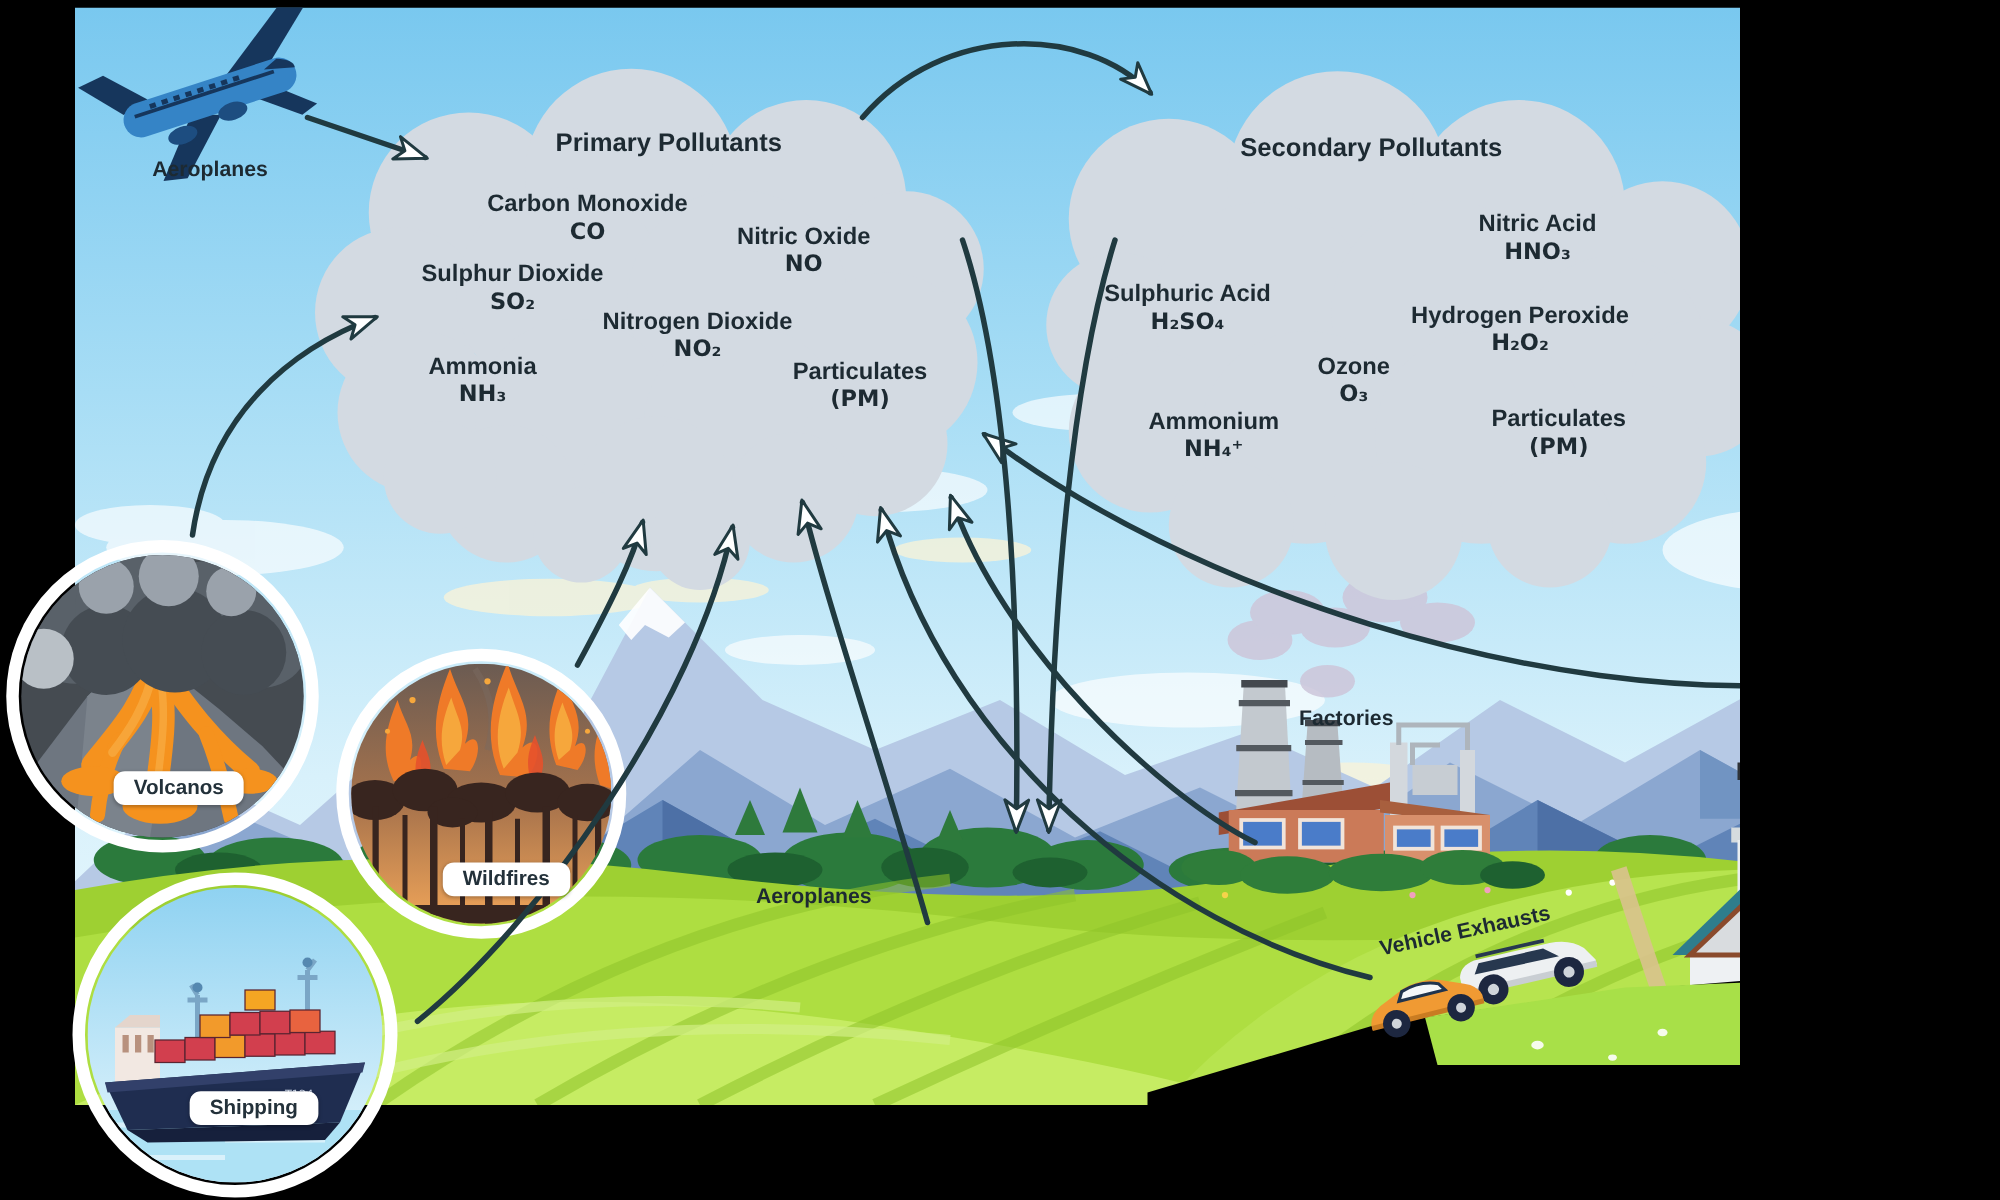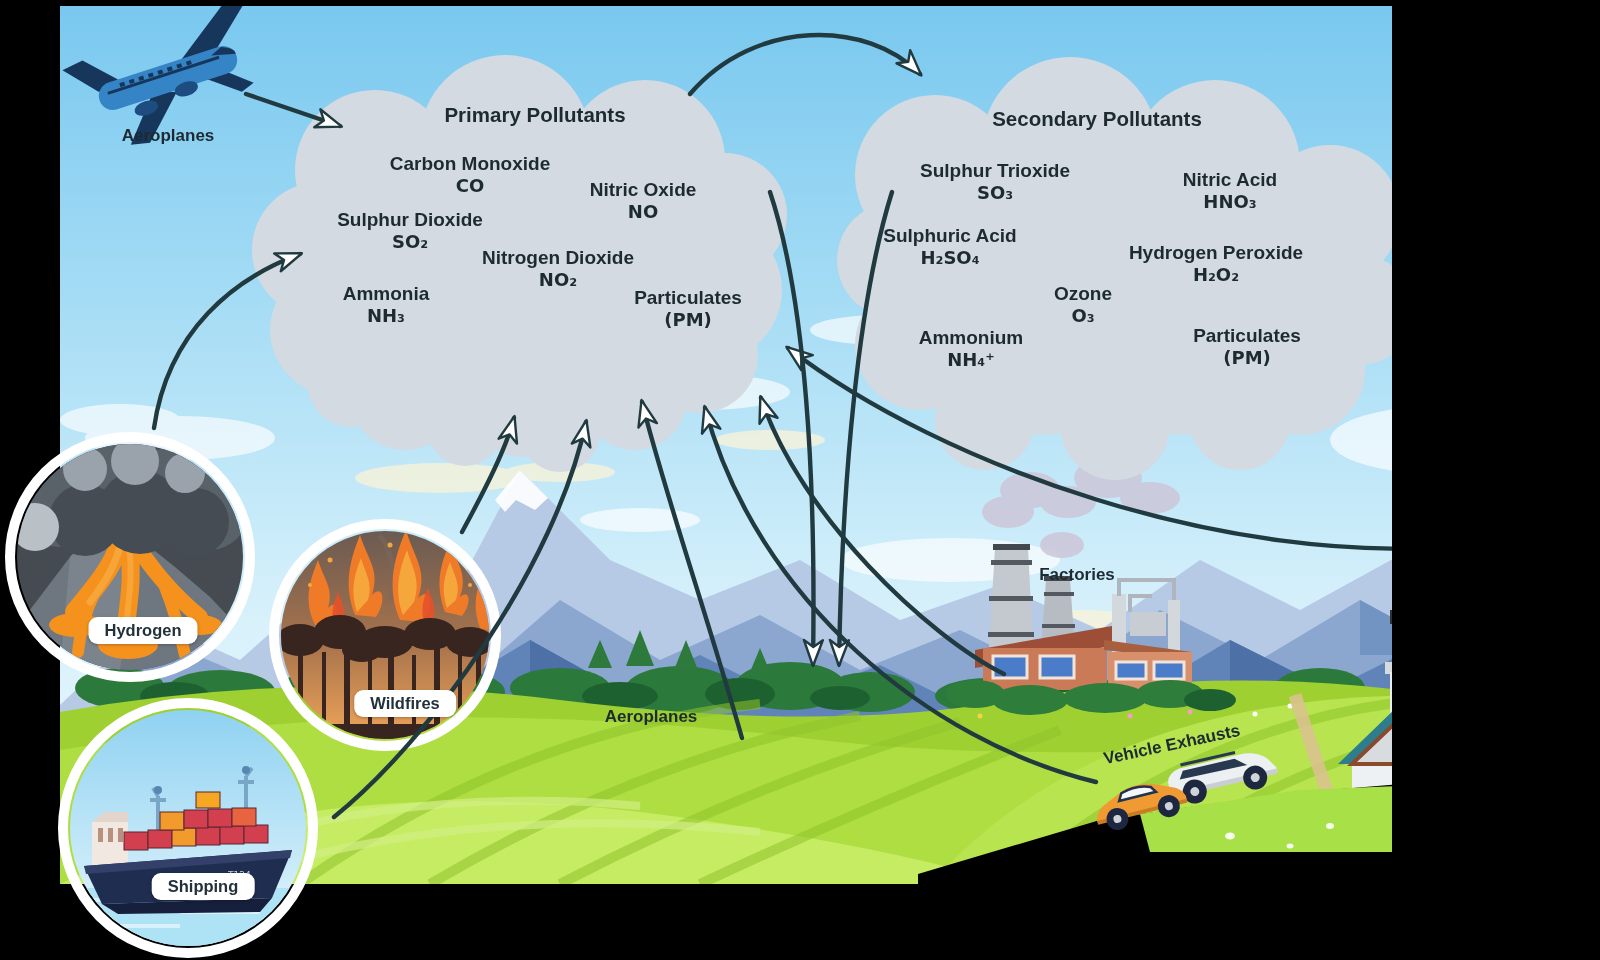--- a/index.html
+++ b/index.html
@@ -517,24 +517,20 @@
 </div>
 <div class="entry" style="left:386px;top:283px">
   <div class="ename">Ammonia</div>
   <div class="eform">NH₃</div>
 </div>
 <div class="entry" style="left:688px;top:287px">
   <div class="ename">Particulates</div>
   <div class="eform">(PM)</div>
 </div>
 
-<div class="entry" style="left:995px;top:160px">
-  <div class="ename">Sulphur Trioxide</div>
-  <div class="eform">SO₃</div>
-</div>
 <div class="entry" style="left:1230px;top:169px">
   <div class="ename">Nitric Acid</div>
   <div class="eform">HNO₃</div>
 </div>
 <div class="entry" style="left:950px;top:225px">
   <div class="ename">Sulphuric Acid</div>
   <div class="eform">H₂SO₄</div>
 </div>
 <div class="entry" style="left:1216px;top:242px">
   <div class="ename">Hydrogen Peroxide</div>
@@ -554,17 +550,17 @@
 </div>
 
 <div class="lbl srclbl" style="left:168px;top:126px">Aeroplanes</div>
 <div class="lbl srclbl" style="left:651px;top:707px">Aeroplanes</div>
 <div class="lbl srclbl" style="left:1077px;top:565px">Factories</div>
 <div class="lbl srclbl rot" style="left:1172px;top:735px">Vehicle Exhausts</div>
 <div class="lbl srclbl twolines" style="left:1494px;top:509px">
   <div>Towns and</div>
   <div>Homes</div>
 </div>
-<div class="pill" style="left:143px;top:617px">Hydrogen</div>
+<div class="pill" style="left:143px;top:617px">Volcanos</div>
 <div class="pill" style="left:405px;top:690px">Wildfires</div>
 <div class="pill" style="left:203px;top:873px">Shipping</div>
 
 </div>
 
 </body></html>

